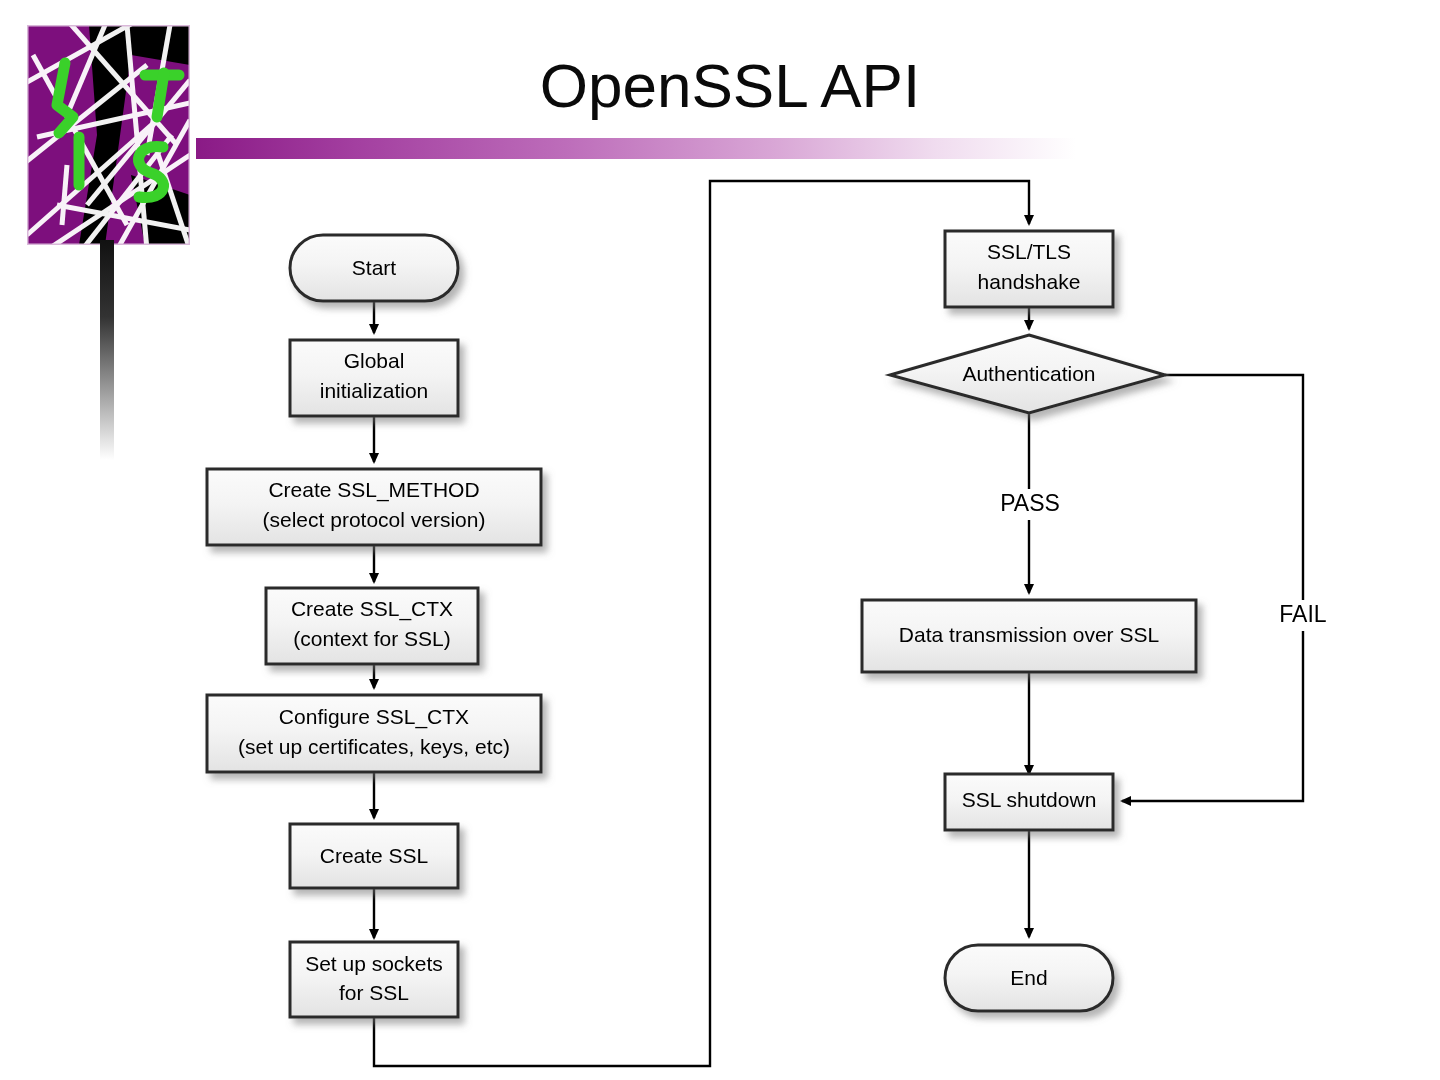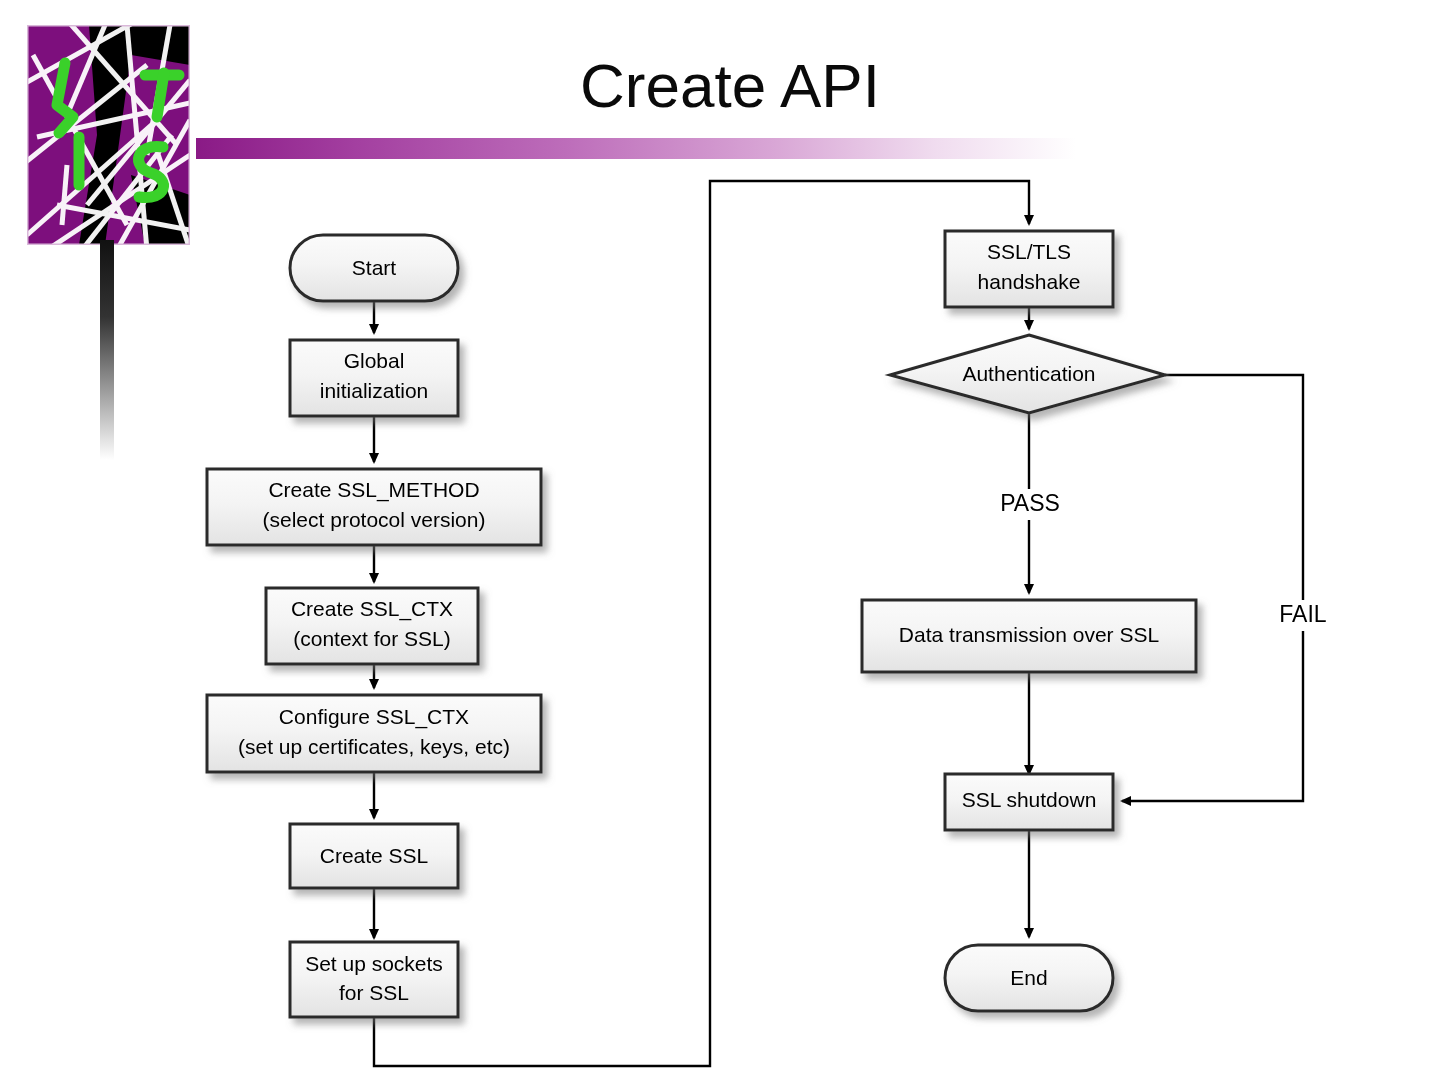--- a/index.html
+++ b/index.html
@@ -65,21 +65,21 @@
           <polyline points="118,50 152,50"></polyline>
           <line x1="137" y1="48" x2="130" y2="92"></line>
           <path d="M136,122 C108,118 104,142 124,148 C144,154 140,176 112,172"></path>
         </g>
       </g>
       <rect x="0.5" y="0.5" width="162" height="219" fill="none" stroke="#d9b8d9" stroke-width="2"></rect>
     </svg>
   </div>
   <div class="logo-tail"></div>
 
-  <div class="title">Create API</div>
+  <div class="title">OpenSSL API</div>
   <div class="rule"></div>
 
   <svg id="flow" viewBox="0 0 1440 1080">
     <defs>
       <marker id="arrow" markerWidth="12" markerHeight="12" refX="9" refY="5" orient="auto" markerUnits="userSpaceOnUse">
         <path d="M0,0 L11,5 L0,10 z" fill="#000"></path>
       </marker>
       <linearGradient id="boxfill" x1="0" y1="0" x2="0" y2="1">
         <stop offset="0%" stop-color="#fbfbfb"></stop>
         <stop offset="45%" stop-color="#f4f4f4"></stop>

